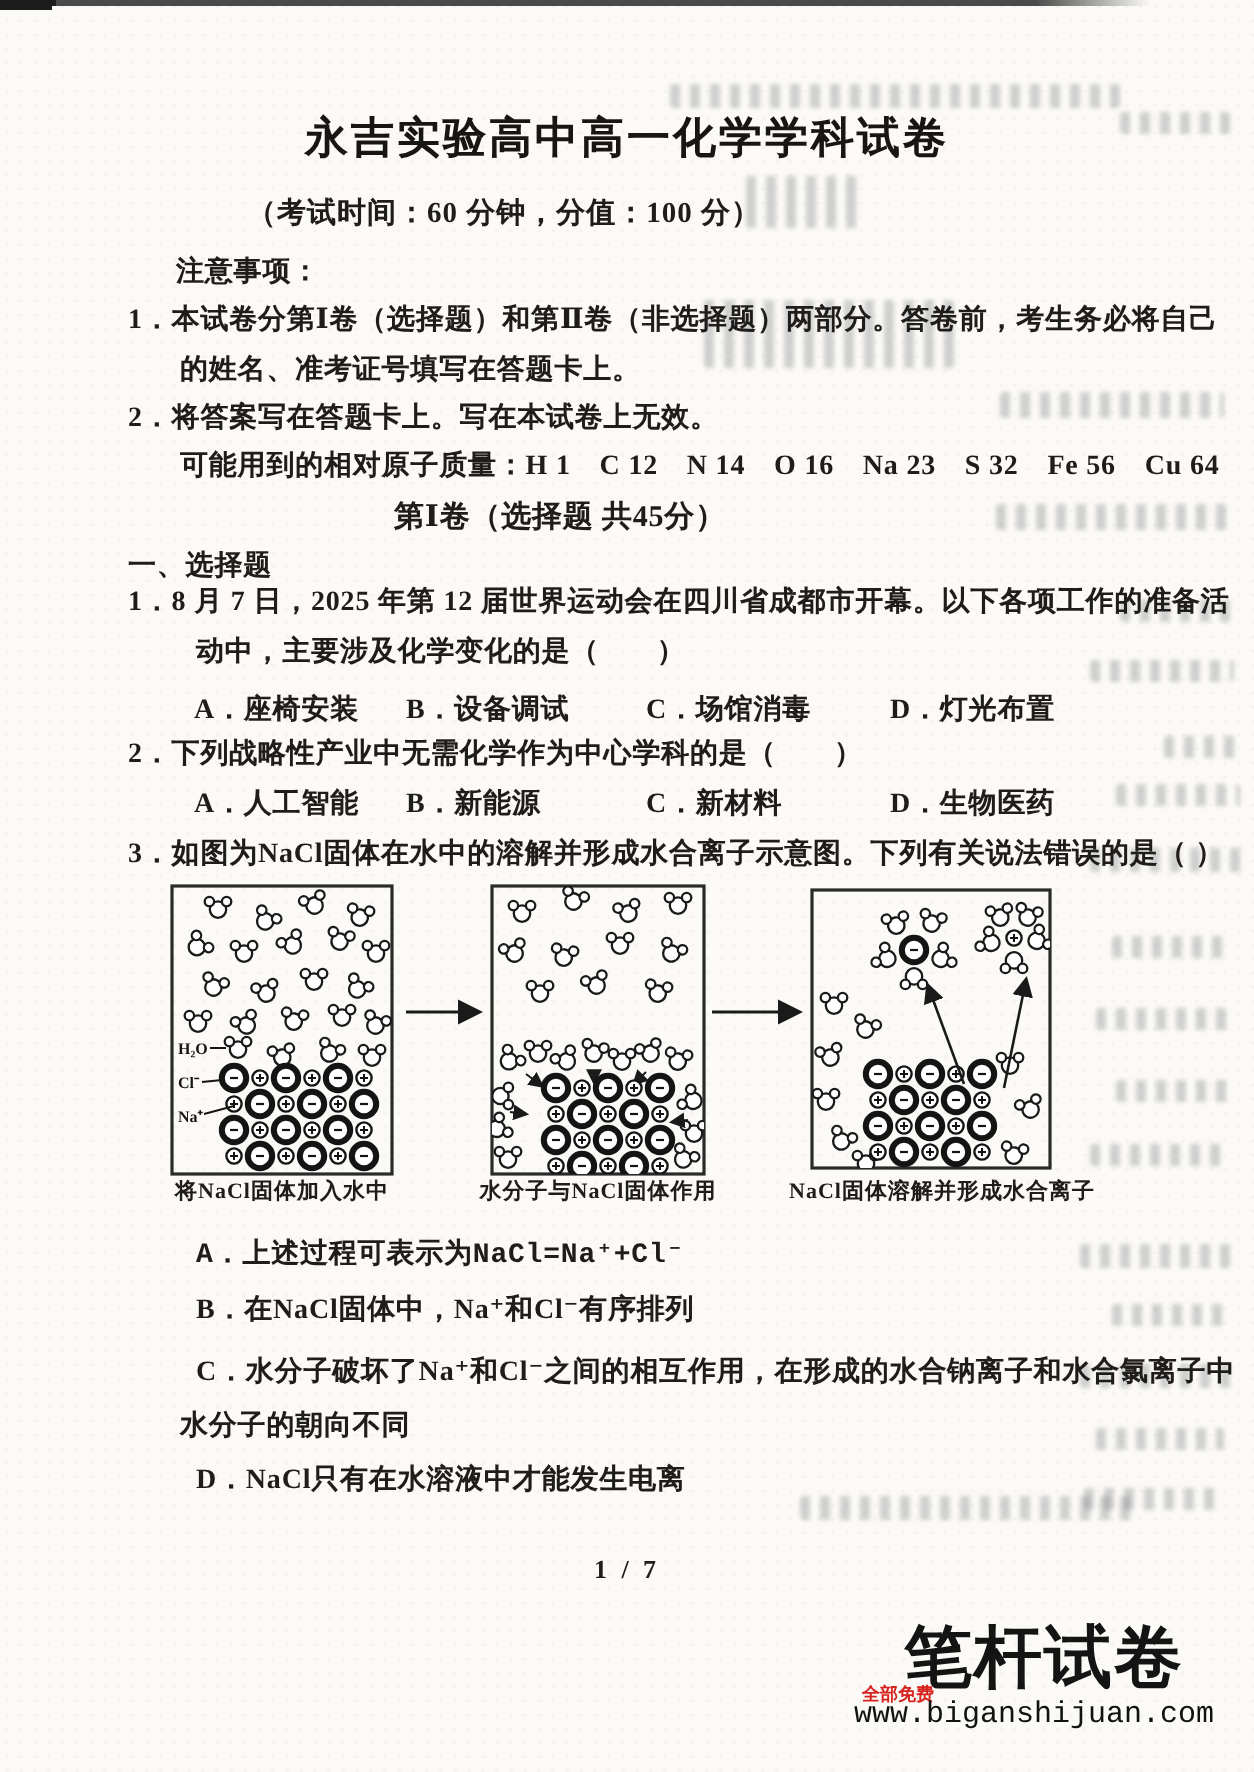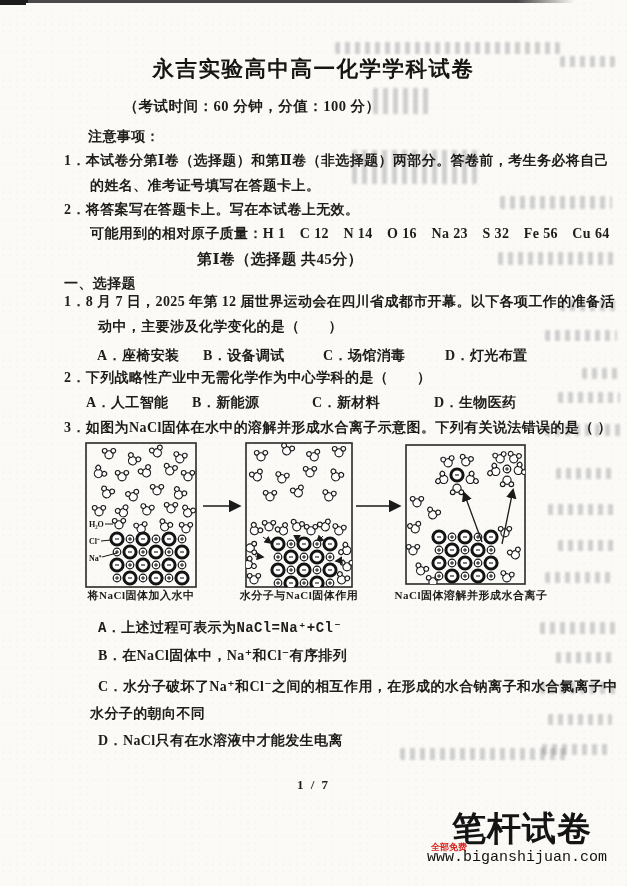--- a/index.html
+++ b/index.html
@@ -88,21 +88,21 @@
   <div class="ln" style="top:292px;left:64px;">1．8 月 7 日，2025 年第 12 届世界运动会在四川省成都市开幕。以下各项工作的准备活</div>
   <div class="ln" style="top:317px;left:98px;">动中，主要涉及化学变化的是（　　）</div>
   <div class="ln optrow" style="top:346px;left:97px;">
     <span class="o1">A．座椅安装</span>
     <span class="o2">B．设备调试</span>
     <span class="o3">C．场馆消毒</span>
     <span>D．灯光布置</span>
   </div>
 
   <div class="ln" style="top:368px;left:64px;">2．下列战略性产业中无需化学作为中心学科的是（　　）</div>
-  <div class="ln optrow" style="top:393px;left:86px;">
+  <div class="ln optrow" style="top:393px;left:97px;">
     <span class="o1">A．人工智能</span>
     <span class="o2">B．新能源</span>
     <span class="o3">C．新材料</span>
     <span>D．生物医药</span>
   </div>
 
   <div class="ln" style="top:418px;left:64px;">3．如图为NaCl固体在水中的溶解并形成水合离子示意图。下列有关说法错误的是（ ）</div>
 
   <svg class="figure" viewBox="0 0 445 150">
     <defs>

